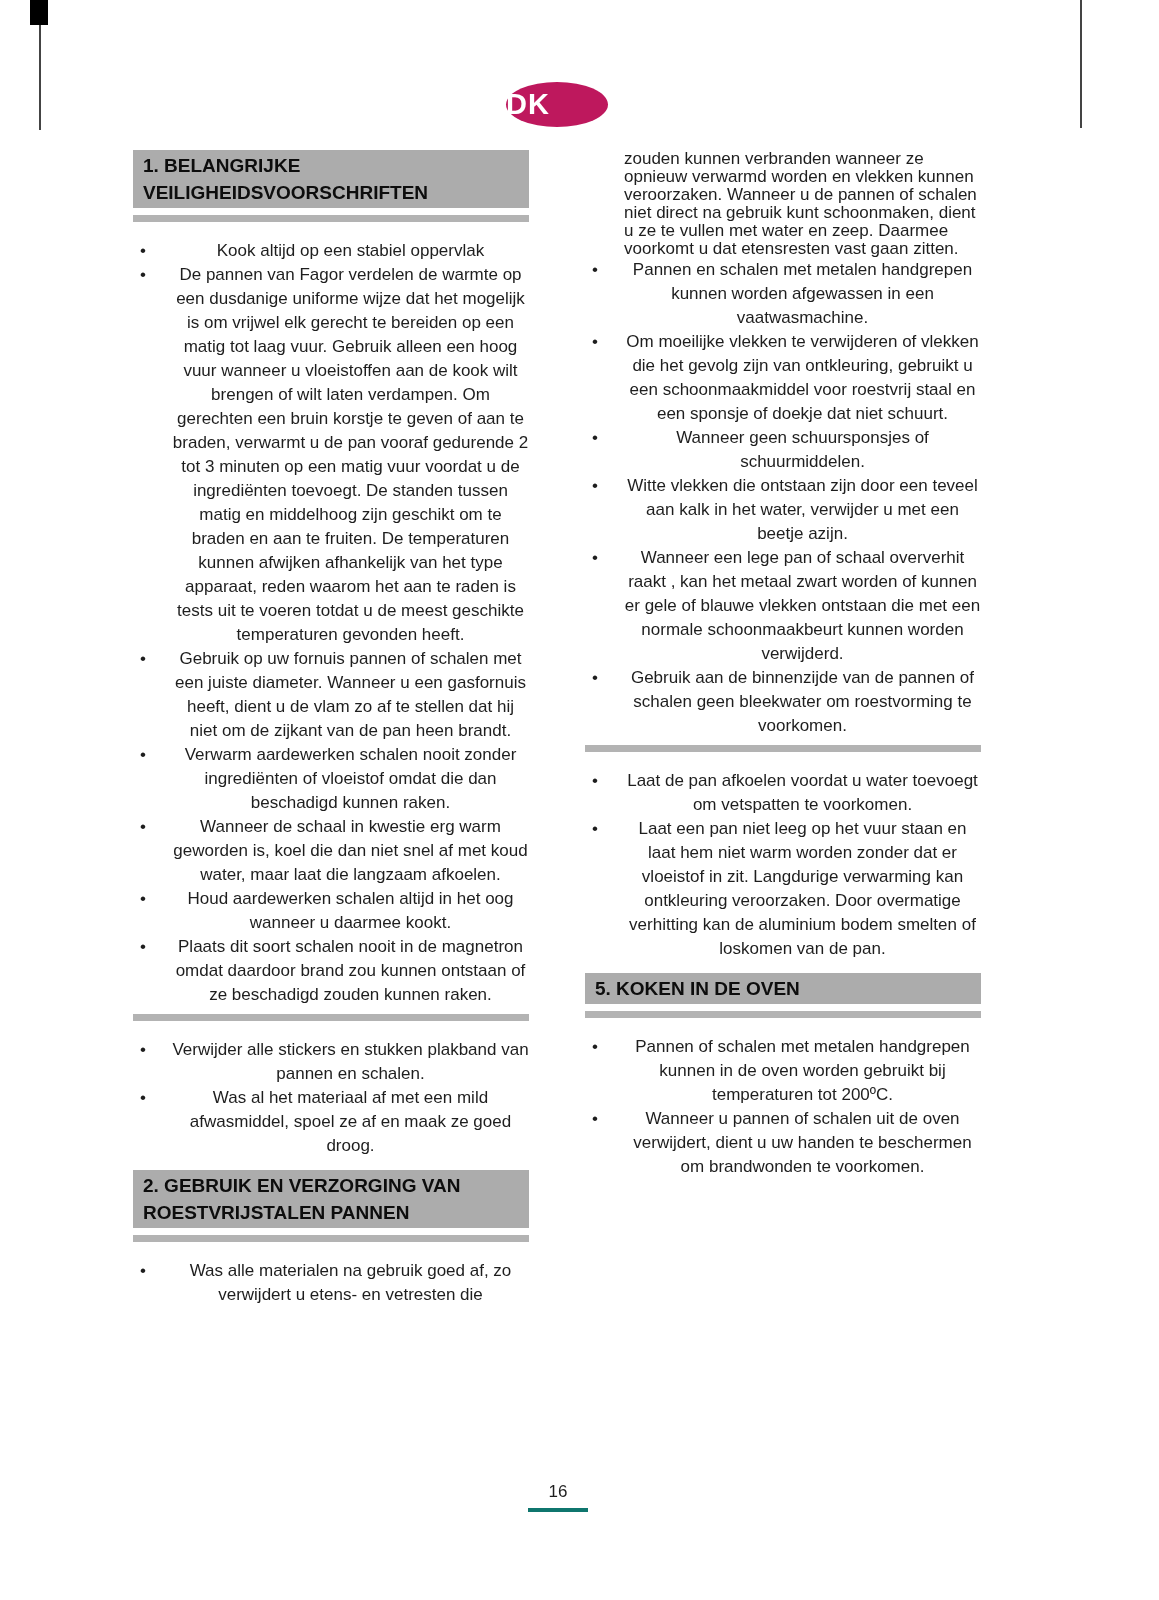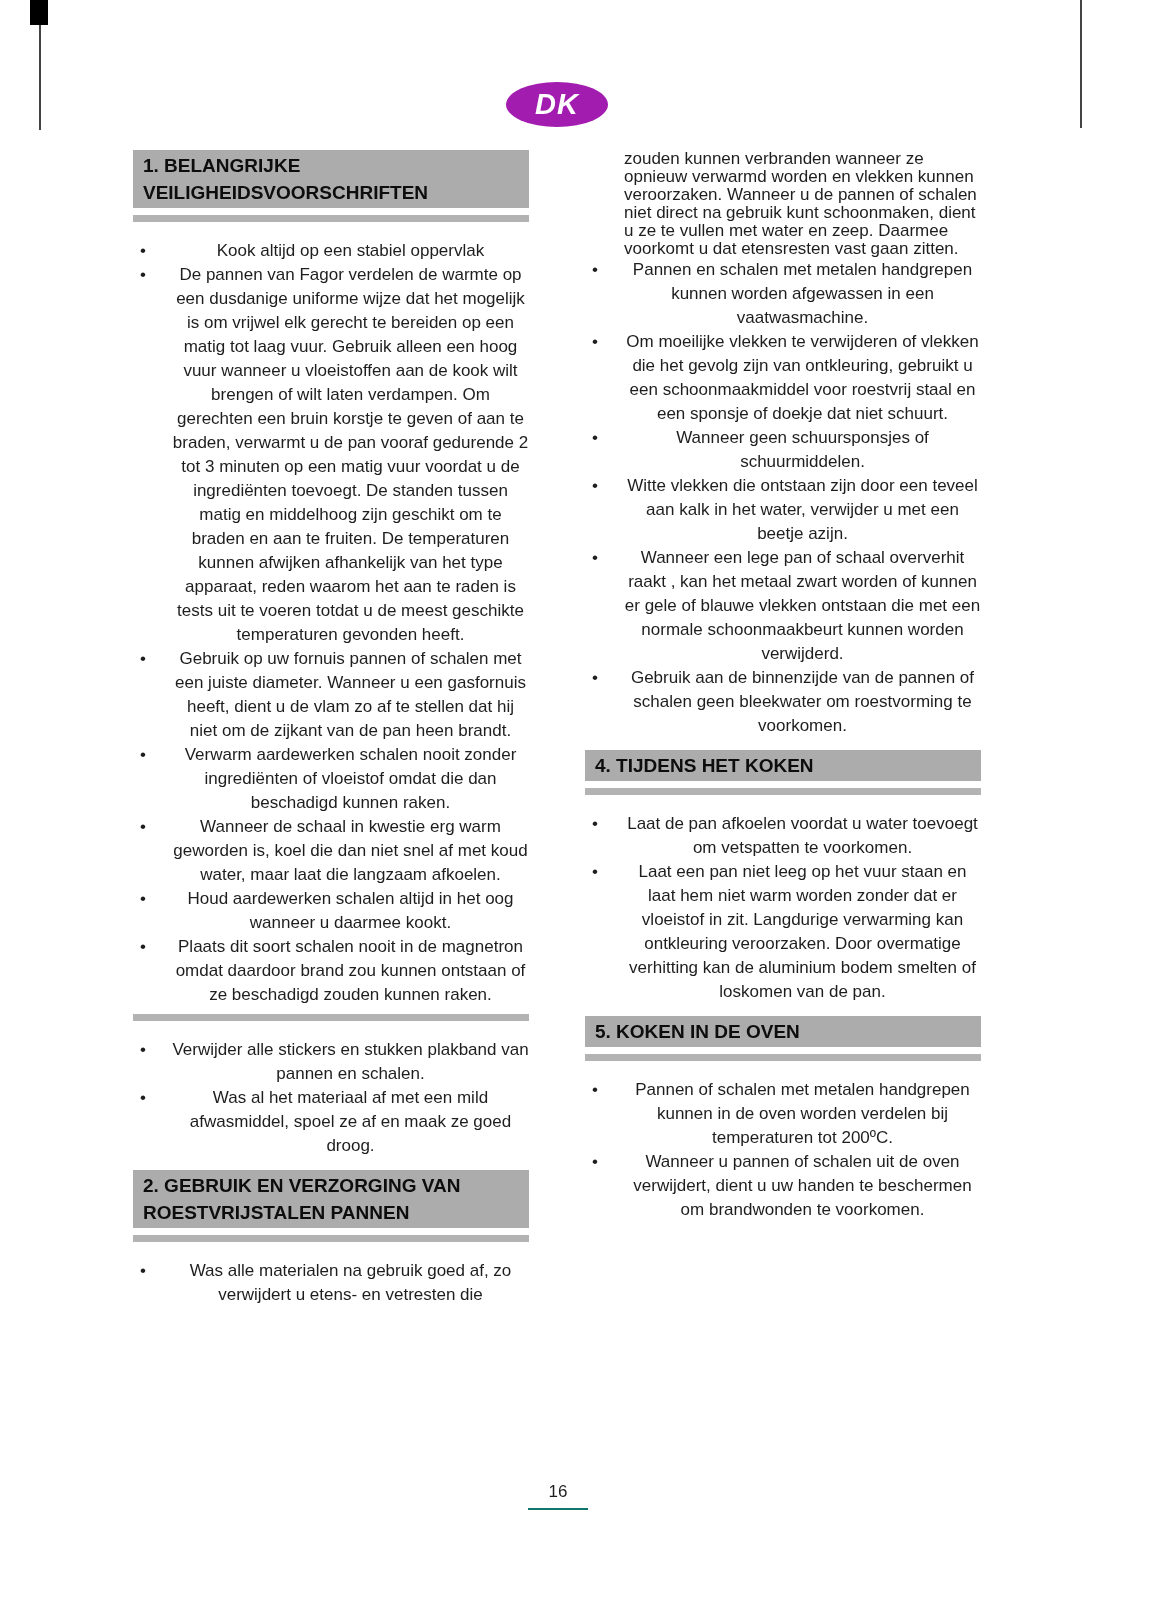--- a/index.html
+++ b/index.html
@@ -14,22 +14,22 @@
   
   .crop-block { position:absolute; left:30px; top:0; width:18px; height:25px; background:#000; }
   .crop-line { position:absolute; width:2px; background:#444; }
   .crop-line.left  { left:39px;  top:25px; height:105px; }
   .crop-line.right { left:1080px; top:0;   height:128px; }
 
   
   .badge {
     position:absolute; left:506px; top:82px;
     width:102px; height:45px;
-    background:#a21caf; border-radius:50%;
-    display:flex; align-items:center; justify-content:center;font-style:italic;
+    background:#be185d; border-radius:50%;
+    display:flex; align-items:center; 
   }
   .badge span { color:#fff; font-weight:bold; font-size:29px; letter-spacing:1px; }
 
   
   .col { position:absolute; top:150px; width:396px; }
   .col-left  { left:133px; }
   .col-right { left:585px; }
 
   
   .sec-header {
@@ -54,21 +54,21 @@
   }
   .txt { flex:1;text-align:center; }
   .cont { margin:0 0 0 39px; font-size:17px; line-height:18px; }
 
   
   .pagenum {
     position:absolute; top:1482px; left:528px;
     width:60px; text-align:center;
     font-size:17px;
     padding-bottom:6px;
-    border-bottom:2px solid #0f766e;
+    border-bottom:4px solid #0f766e;
   }
 </style>
 </head>
 <body>
 
 <div class="page">
 
   <div class="crop-block"></div>
   <div class="crop-line left"></div>
   <div class="crop-line right"></div>
@@ -166,23 +166,20 @@
       <div class="bullet">
         <span class="dot">•</span>
         <span class="txt">Wanneer een lege pan of schaal oververhit raakt , kan het metaal zwart worden of kunnen er gele of blauwe vlekken ontstaan die met een normale schoonmaakbeurt kunnen worden verwijderd.</span>
       </div>
       <div class="bullet">
         <span class="dot">•</span>
         <span class="txt">Gebruik aan de binnenzijde van de pannen of schalen geen bleekwater om roestvorming te voorkomen.</span>
       </div>
     </div>
 
-    <div class="sec-header">
-      <span class="sec-title">4. TIJDENS HET KOKEN</span>
-    </div>
     <div class="sec-bar"></div>
 
     <div class="bullets">
       <div class="bullet">
         <span class="dot">•</span>
         <span class="txt">Laat de pan afkoelen voordat u water toevoegt om vetspatten te voorkomen.</span>
       </div>
       <div class="bullet">
         <span class="dot">•</span>
         <span class="txt">Laat een pan niet leeg op het vuur staan en laat hem niet warm worden zonder dat er vloeistof in zit. Langdurige verwarming kan ontkleuring veroorzaken. Door overmatige verhitting kan de aluminium bodem smelten of loskomen van de pan.</span>
@@ -190,21 +187,21 @@
     </div>
 
     <div class="sec-header">
       <span class="sec-title">5. KOKEN IN DE OVEN</span>
     </div>
     <div class="sec-bar"></div>
 
     <div class="bullets">
       <div class="bullet">
         <span class="dot">•</span>
-        <span class="txt">Pannen of schalen met metalen handgrepen kunnen in de oven worden verdelen bij temperaturen tot 200ºC.</span>
+        <span class="txt">Pannen of schalen met metalen handgrepen kunnen in de oven worden gebruikt bij temperaturen tot 200ºC.</span>
       </div>
       <div class="bullet">
         <span class="dot">•</span>
         <span class="txt">Wanneer u pannen of schalen uit de oven verwijdert, dient u uw handen te beschermen om brandwonden te voorkomen.</span>
       </div>
     </div>
 
   </div>
 
   <div class="pagenum">

